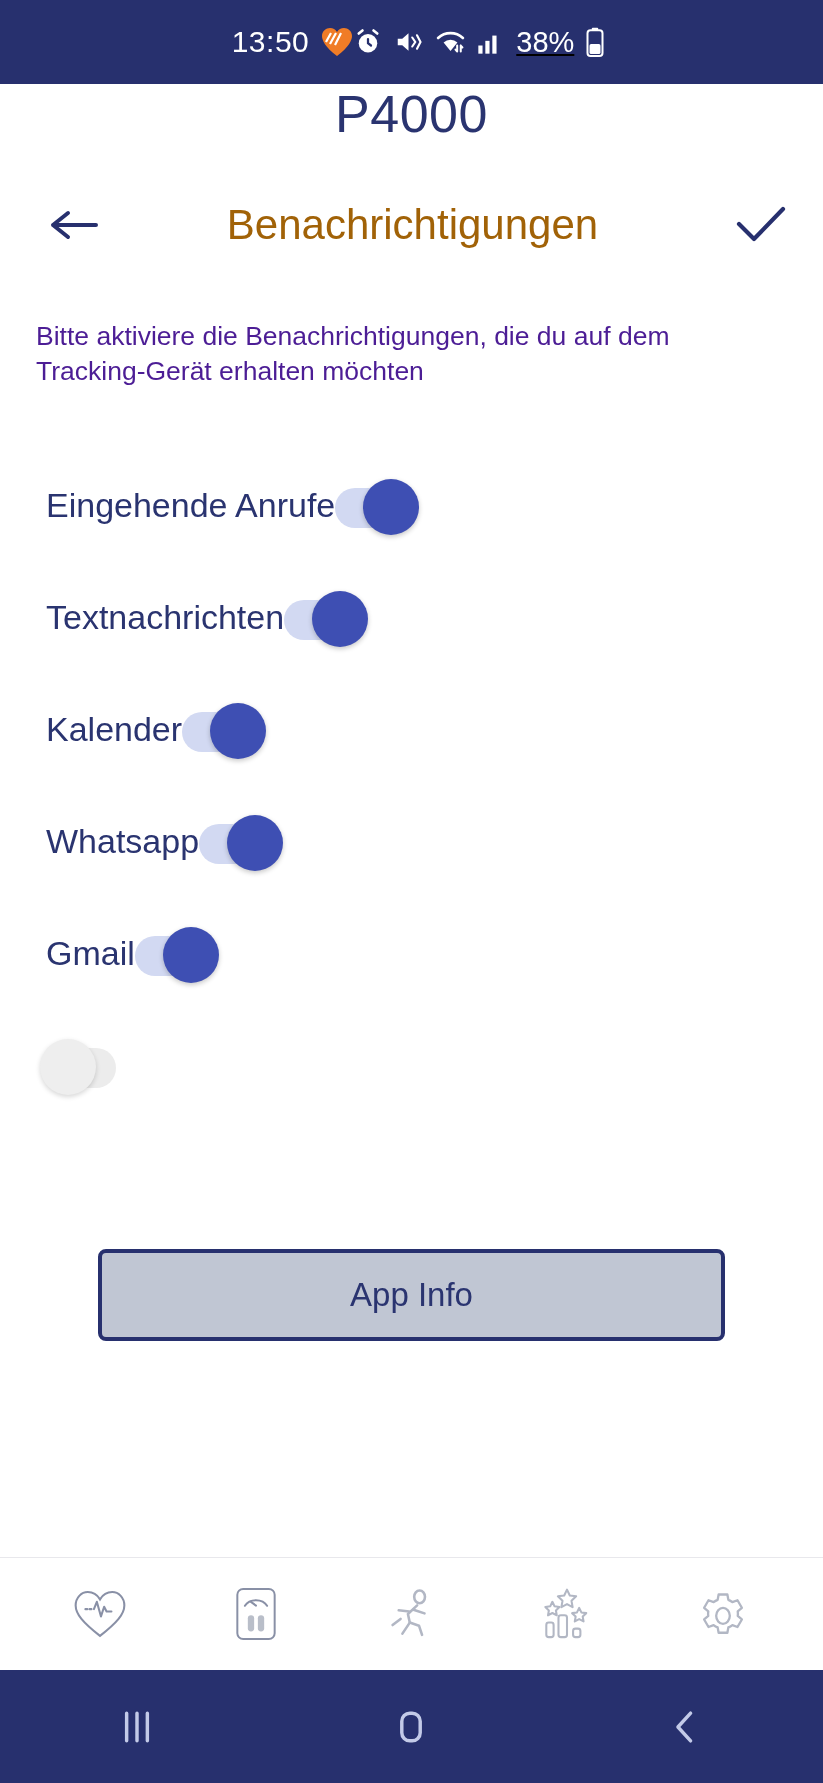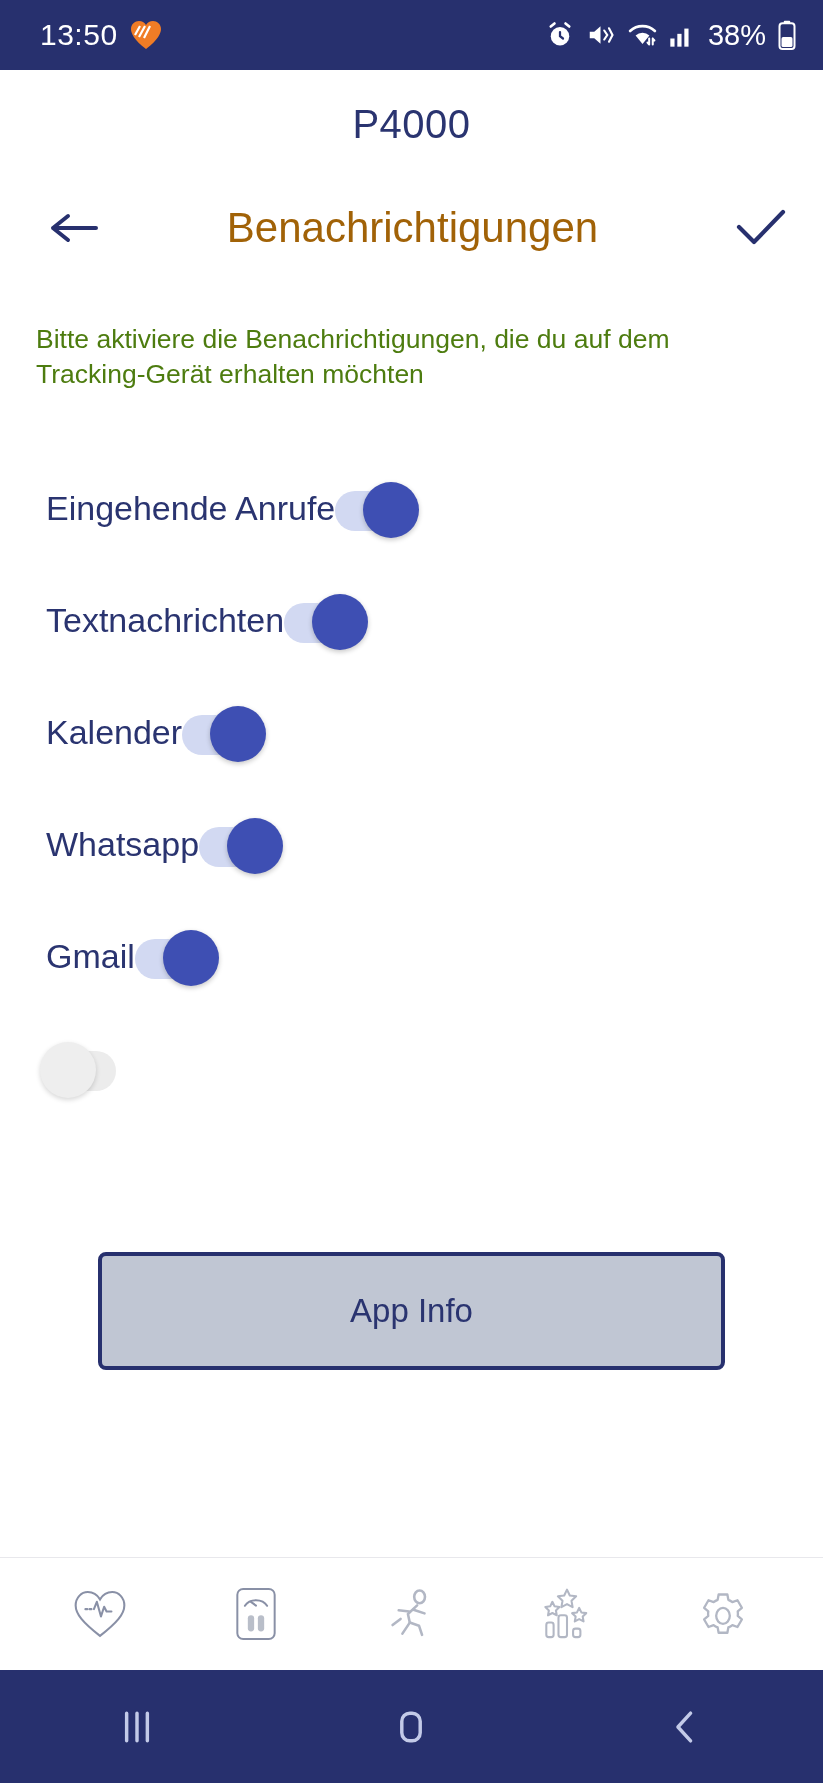--- a/index.html
+++ b/index.html
@@ -12,50 +12,49 @@
   #screen {
     position:relative;
     width:823px; height:1783px;
     background:#ffffff;
     display:flex;
     flex-direction:column;
   }
 
   
   .statusbar {
-    height:70px;
+    height:84px;
     background:#27306e;
     display:flex;
     align-items:center;
-    justify-content:space-between;
+    justify-content:center;
     padding:0 26px 0 40px;
     flex:0 0 auto;
   }
   .status-left { display:flex; align-items:center; gap:12px; }
   .status-time {
     color:#ffffff;
     font-size:30px;
     letter-spacing:0.5px;
   }
   .heart-logo { width:32px; height:30px; display:block; }
-  .status-right { display:flex; align-items:center; gap:11px; }
+  .status-right { display:flex; align-items:center; gap:11px;text-decoration:underline; }
   .status-right svg { display:block; }
   .battery-pct {
     color:#ffffff;
     font-size:29px;
     margin-left:2px;
   }
 
   
   .app-title {
     text-align:center;
     color:#2a3470;
-    font-size:40px;
+    font-size:52px;
     font-weight:400;
-    padding-top:32px;
     letter-spacing:0.5px;
     flex:0 0 auto;
   }
 
   
   .header {
     display:flex;
     align-items:center;
     height:105px;
     padding:0 34px 0 46px;
@@ -68,21 +67,21 @@
     text-align:center;
     color:#a16207;
     font-size:42px;
     font-weight:400;
     margin-left:-10px;
   }
   .header-confirm { width:72px; display:flex; align-items:center; justify-content:flex-end; }
 
   
   .description {
-    color:#4d7c0f;
+    color:#4c1d95;
     font-size:26.5px;
     line-height:1.32;
     padding:42px 52px 0 36px;
     font-weight:400;
     flex:0 0 auto;
   }
 
   
   .toggle-list {
     padding:60px 0 0 0;
@@ -125,21 +124,21 @@
   .switch.off .track { background:#ececec; }
   .switch.off .thumb { left:-6px; background:#eeeeee; box-shadow:0 2px 5px rgba(0,0,0,0.16); }
 
   
   .appinfo-wrap {
     padding:128px 98px 0 98px;
     flex:0 0 auto;
   }
   .appinfo-btn {
     width:100%;
-    height:118px;
+    height:92px;
     background:#c0c6d3;
     border:4px solid #27306e;
     border-radius:8px;
     color:#2a3470;
     font-size:33px;
     font-family:"Liberation Sans", sans-serif;
     display:flex;
     align-items:center;
     justify-content:center;
     cursor:pointer;

